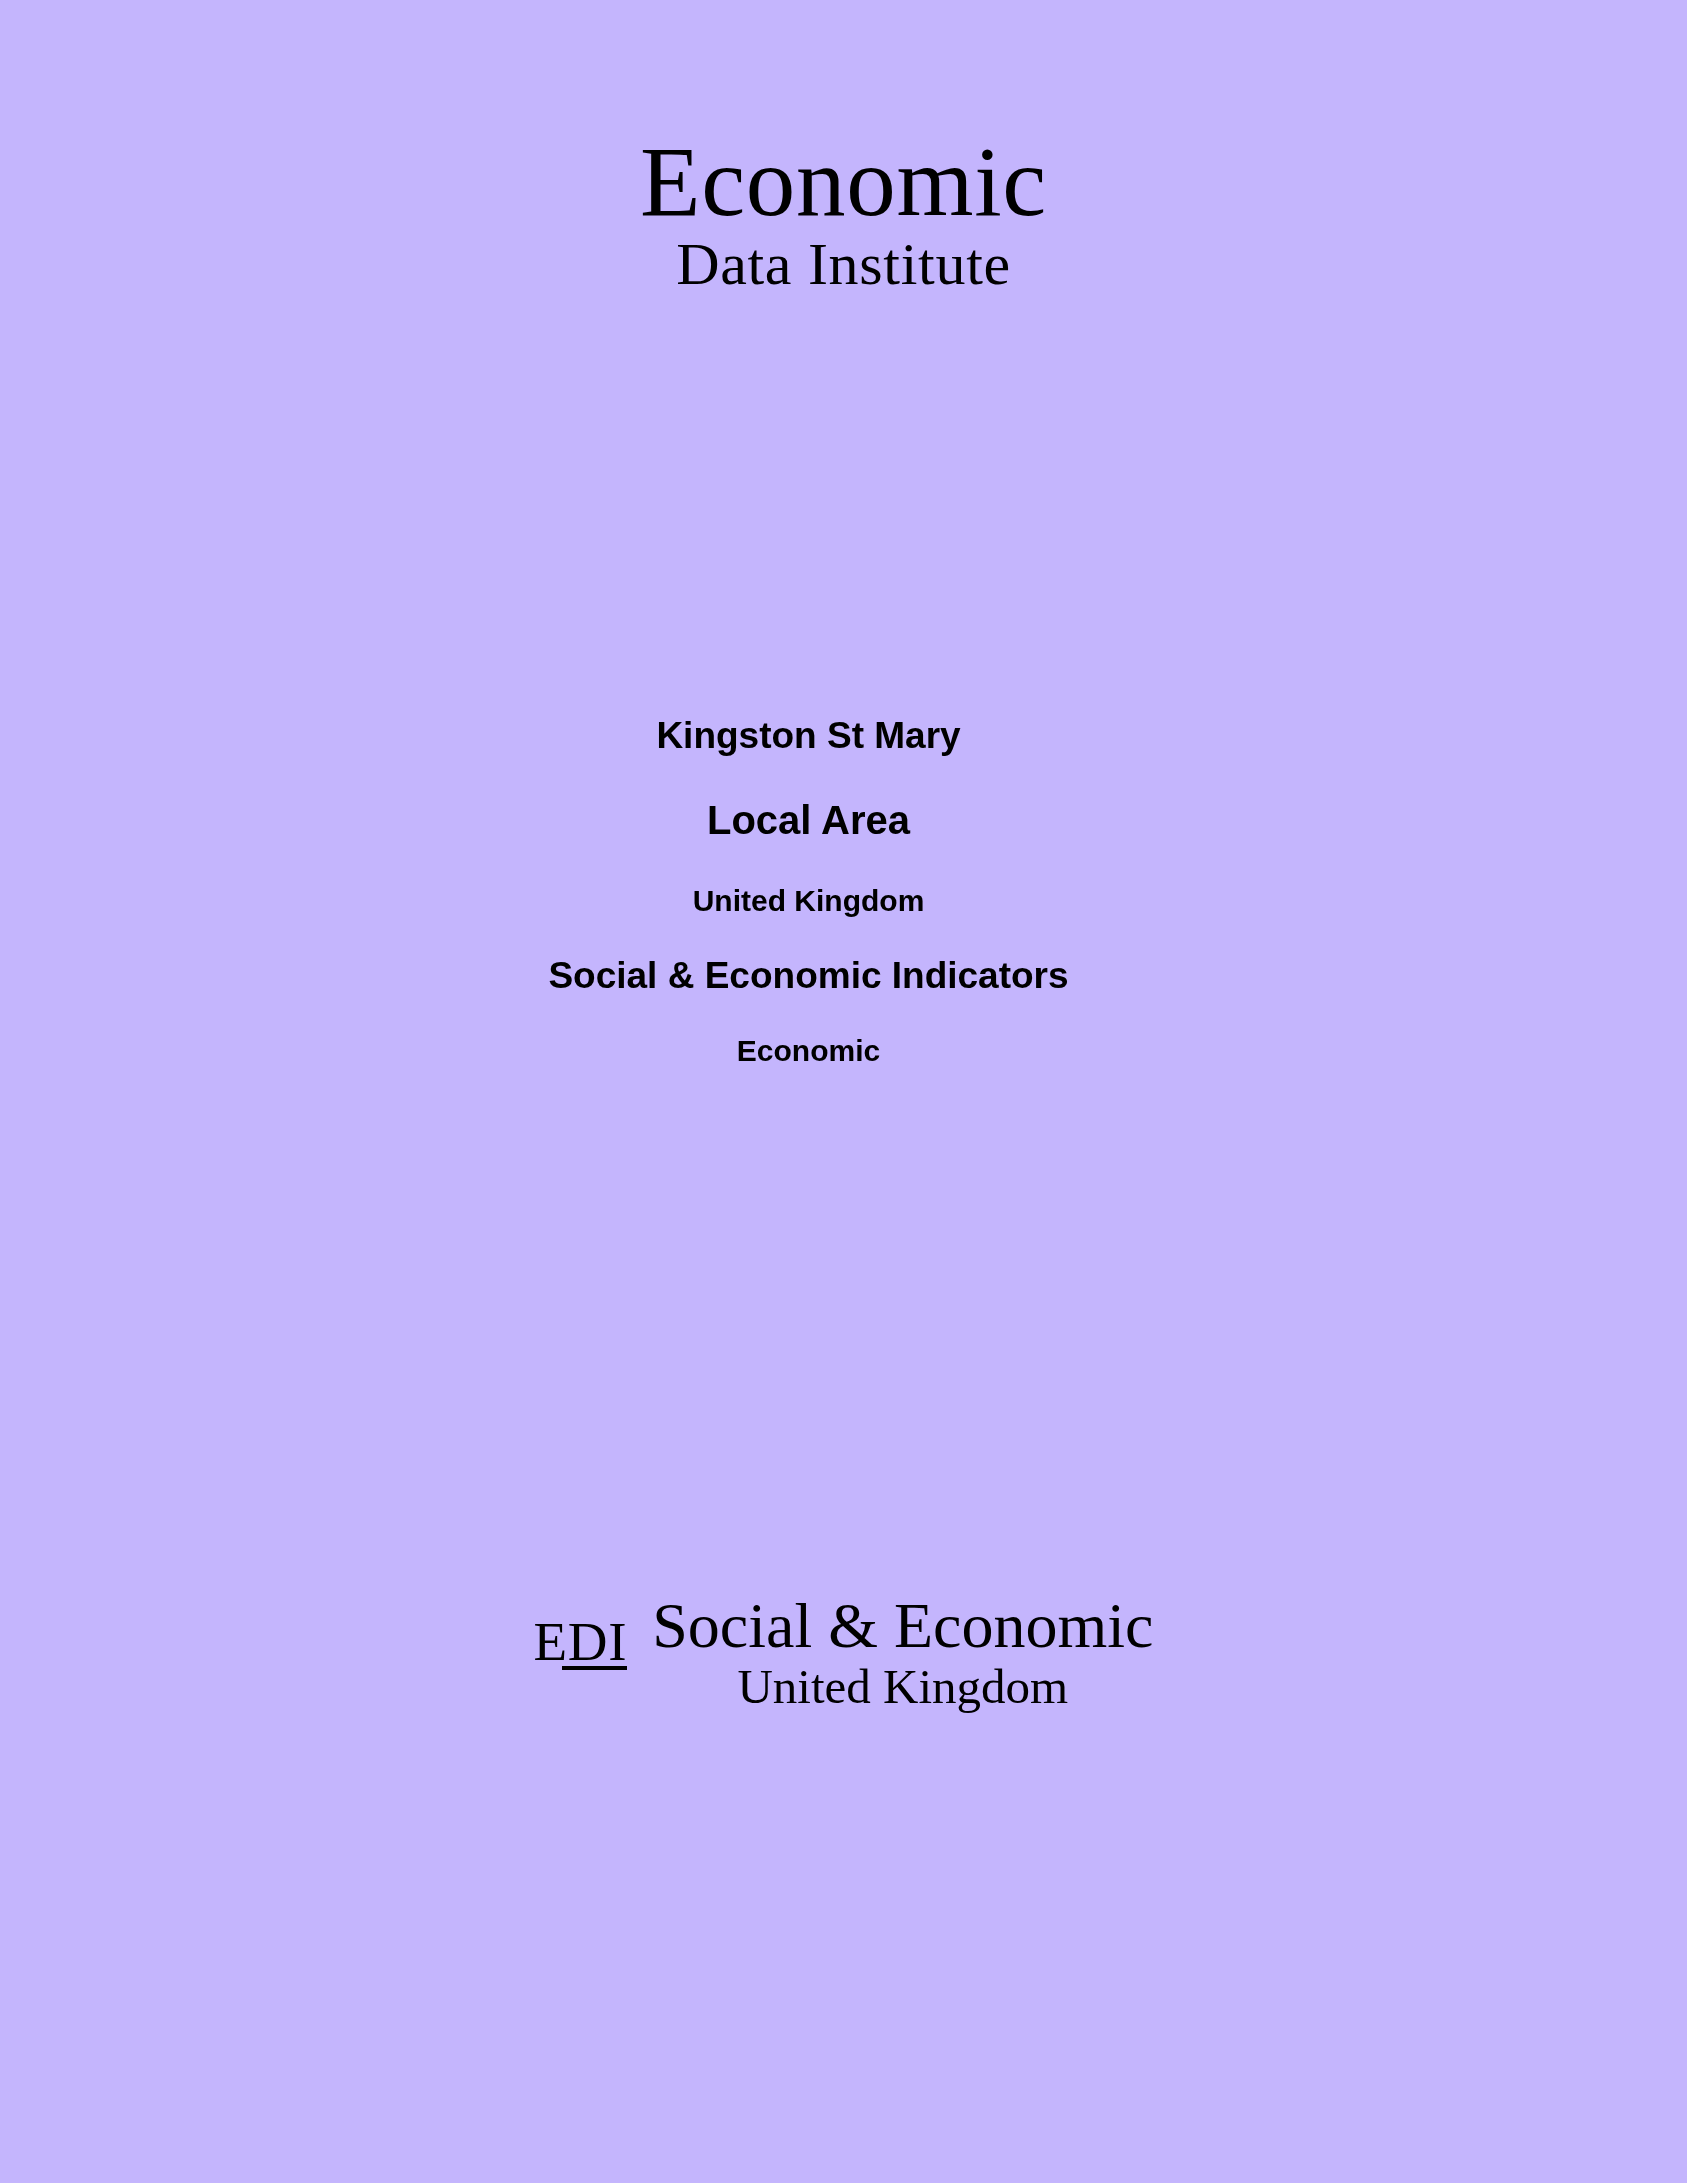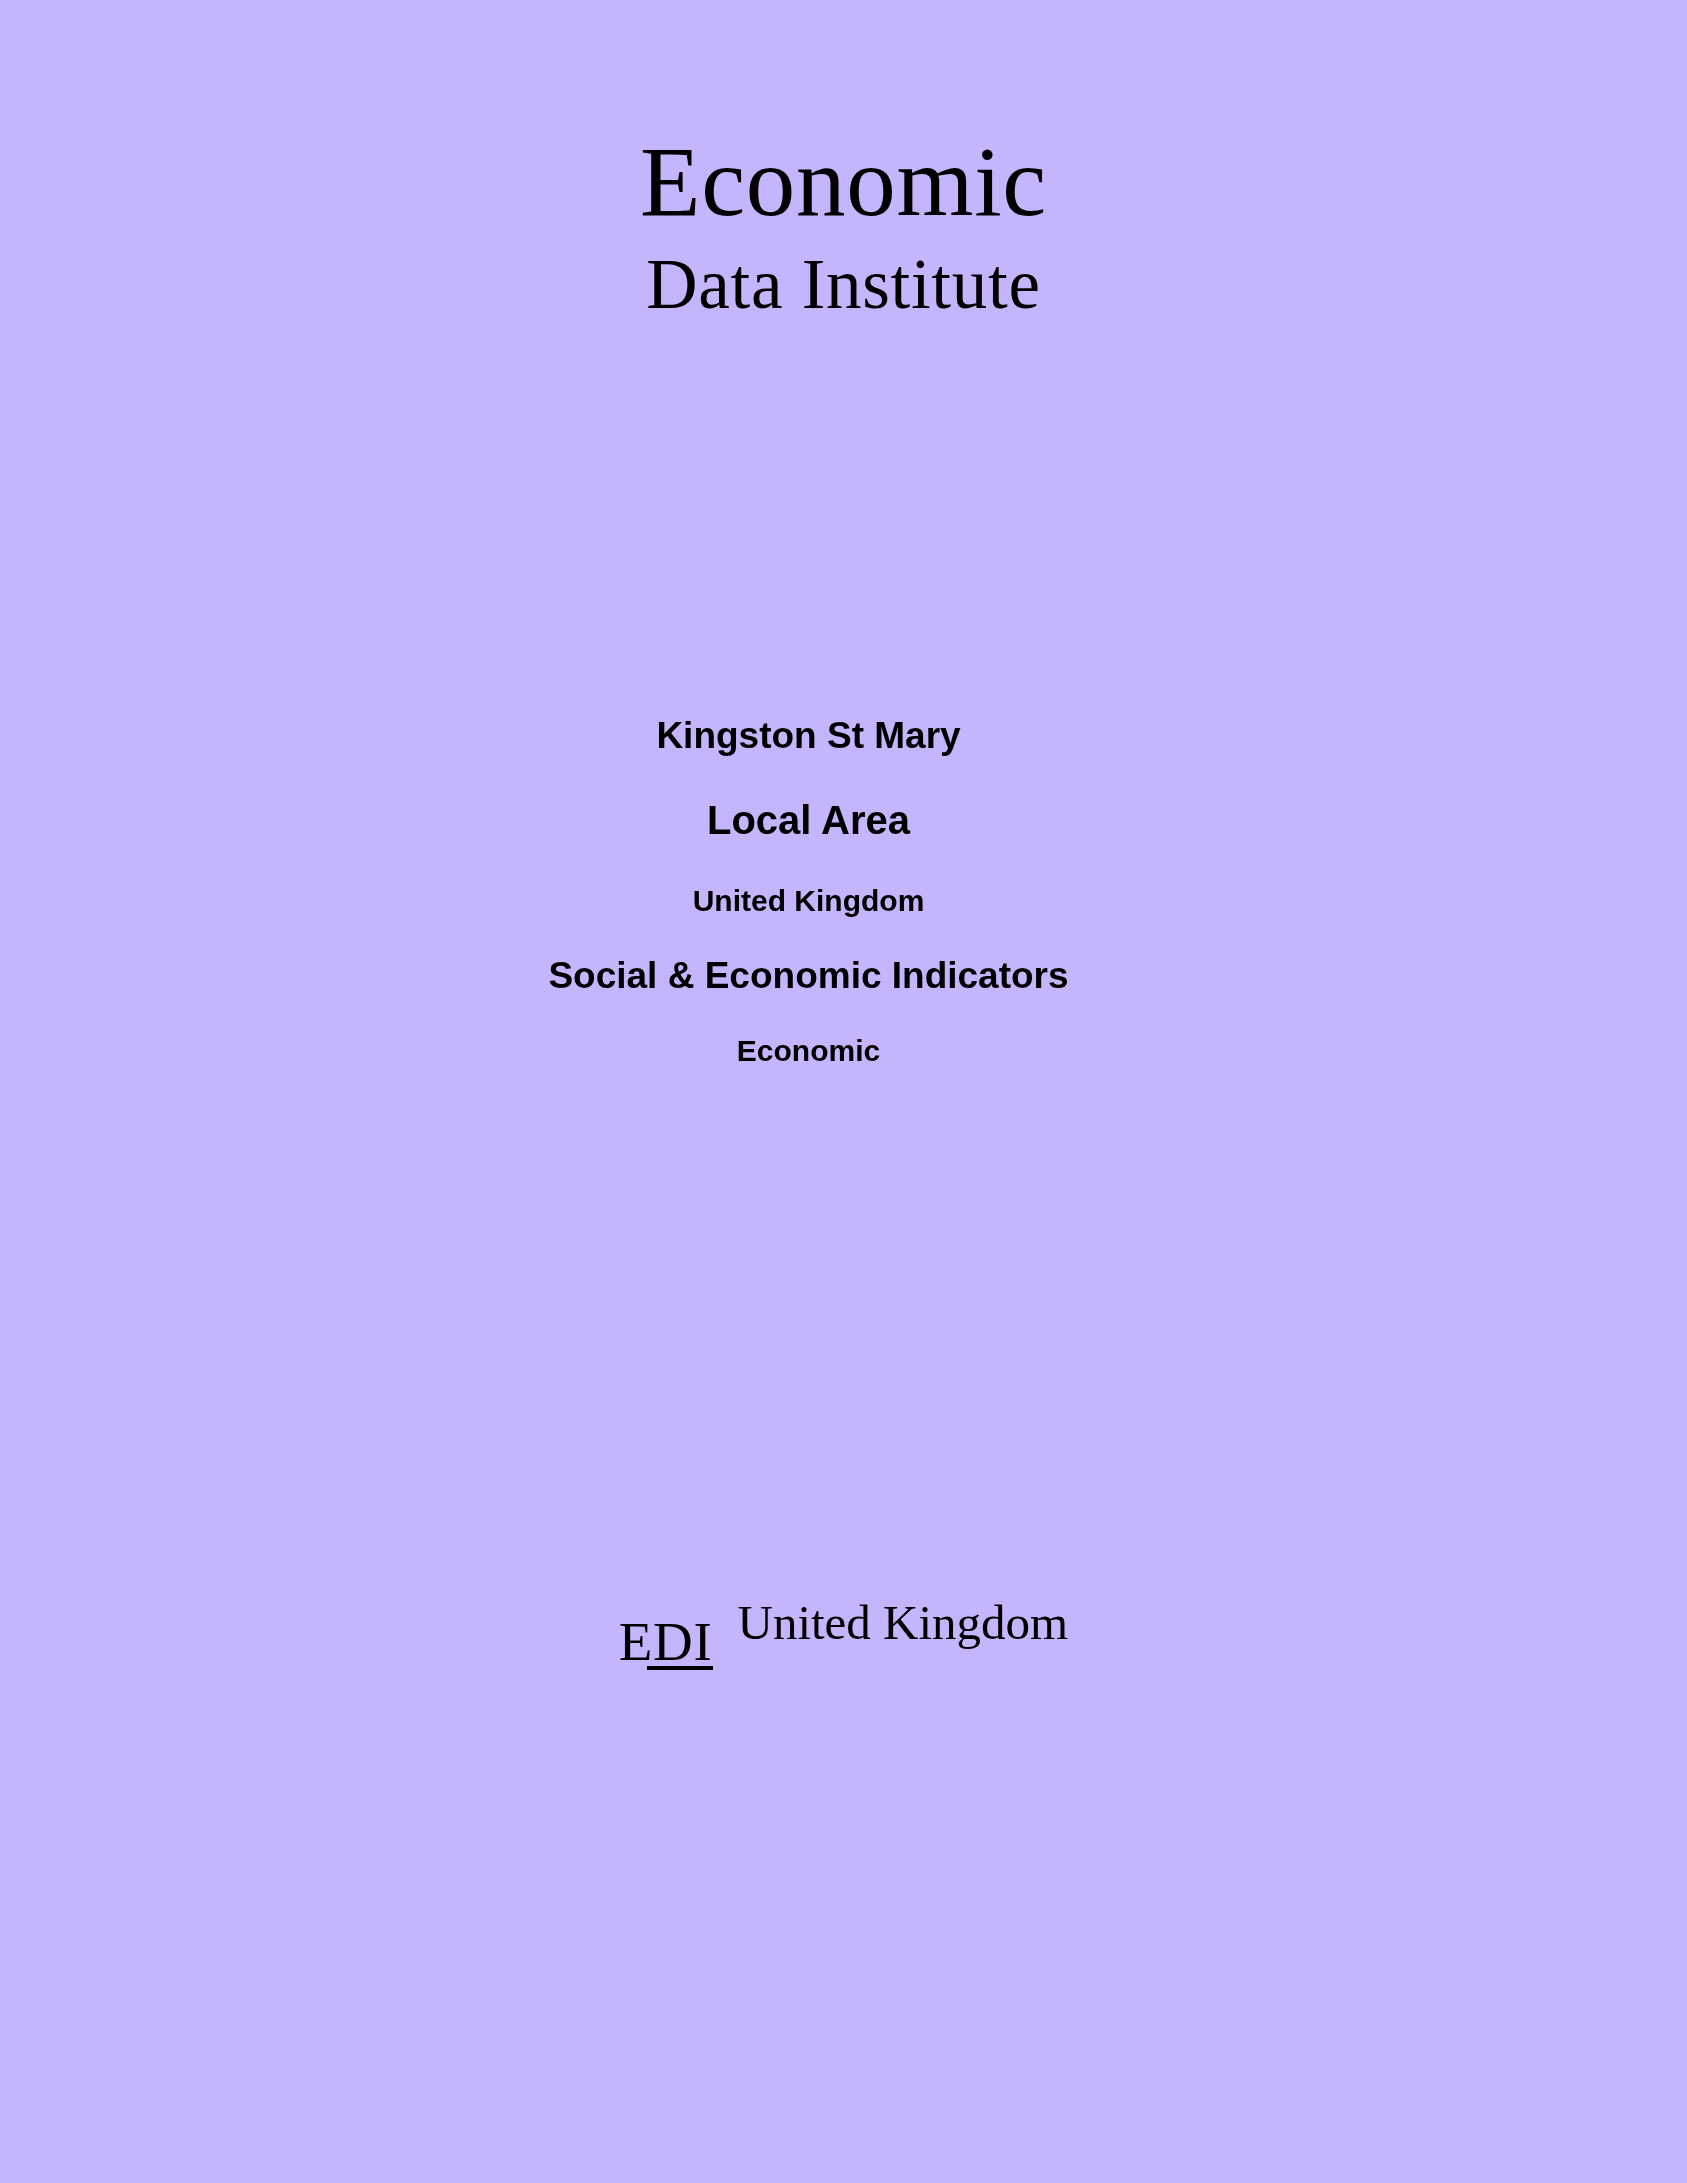--- a/index.html
+++ b/index.html
@@ -36,25 +36,25 @@
     color: #000000;
     line-height: 1.0;
   }
   .masthead .line1 {
     font-size: 99px;
     letter-spacing: 0.7px;
     display: block;
     font-weight: 400;
   }
   .masthead .line2 {
-    font-size: 71px;
+    font-size: 60px;
     letter-spacing: 0.7px;
     display: block;
     font-weight: 400;
-    margin-top: 18px;
+    margin-top: 3px;
   }
 
   
   .title-block {
     position: absolute;
     top: 715px;
     left: 0;
     width: 1617px;
     text-align: center;
   }
@@ -150,18 +150,19 @@
     <span class="t-line t-subject">Social &amp; Economic Indicators</span>
     <span class="t-line t-doctype">Economic</span>
   </div>
 
   <div class="footer-logo">
     <div class="edi-mark">
       <span class="edi-text">EDI</span>
       <span class="edi-underline"></span>
     </div>
     <div class="edi-words">
+      <span class="w1">Social &amp; Economic</span>
       <span class="w2">United Kingdom</span>
     </div>
   </div>
 
 </div>
 
 
 </body></html>

